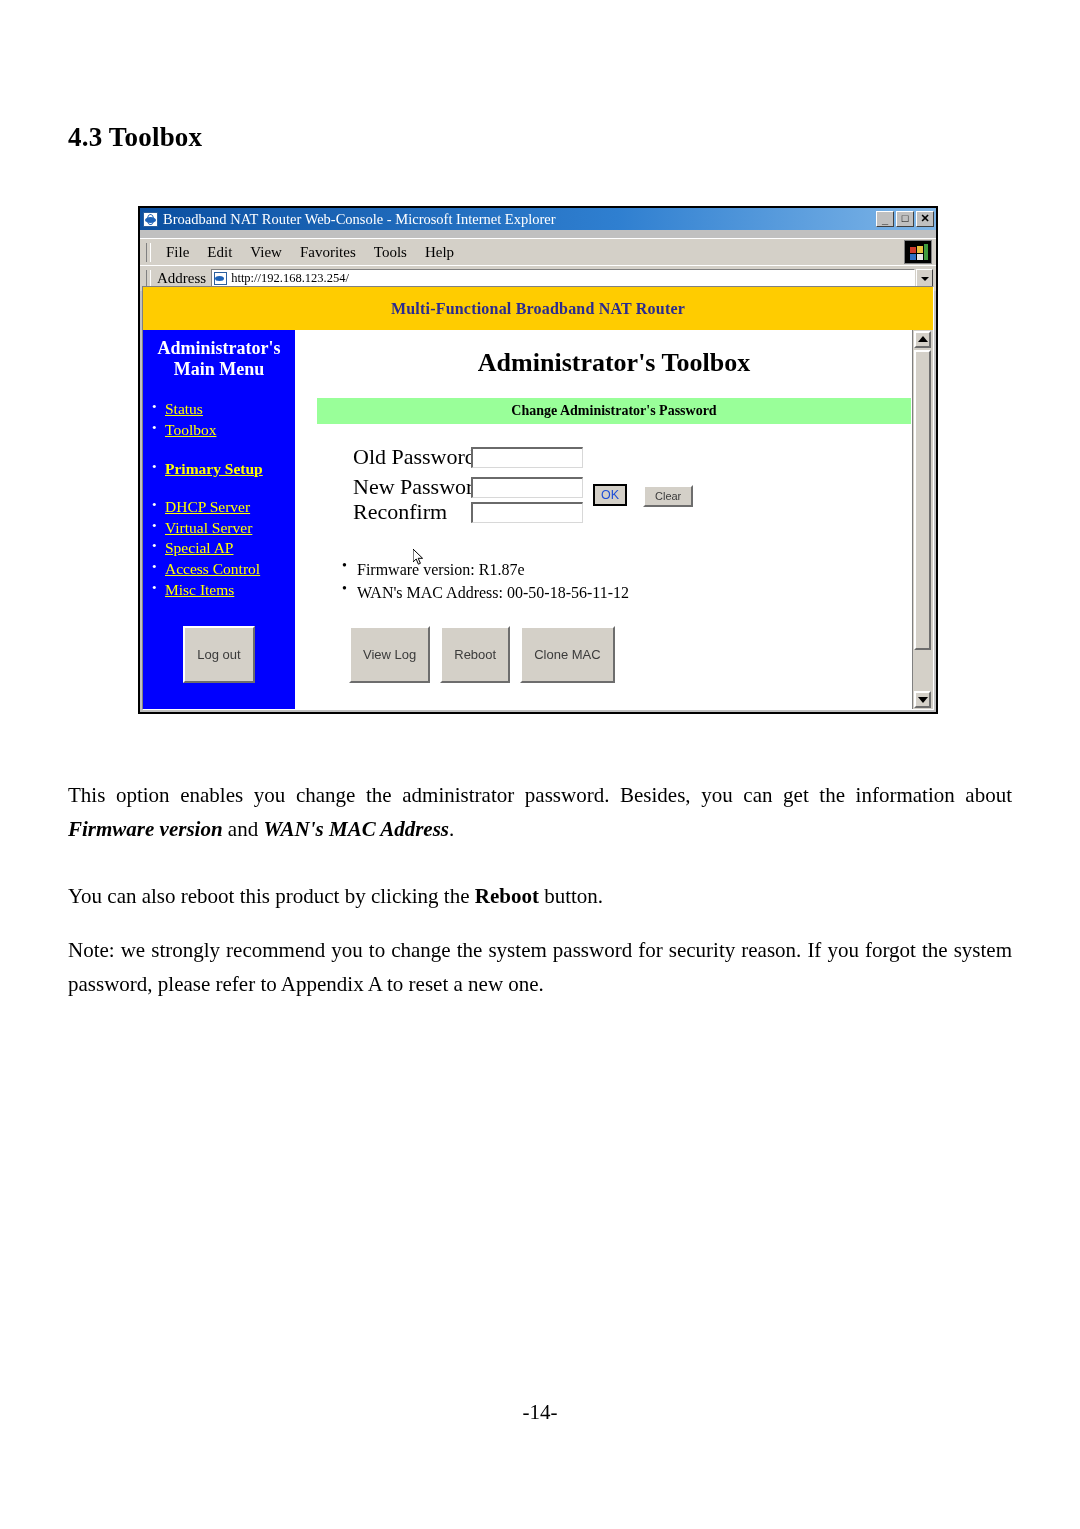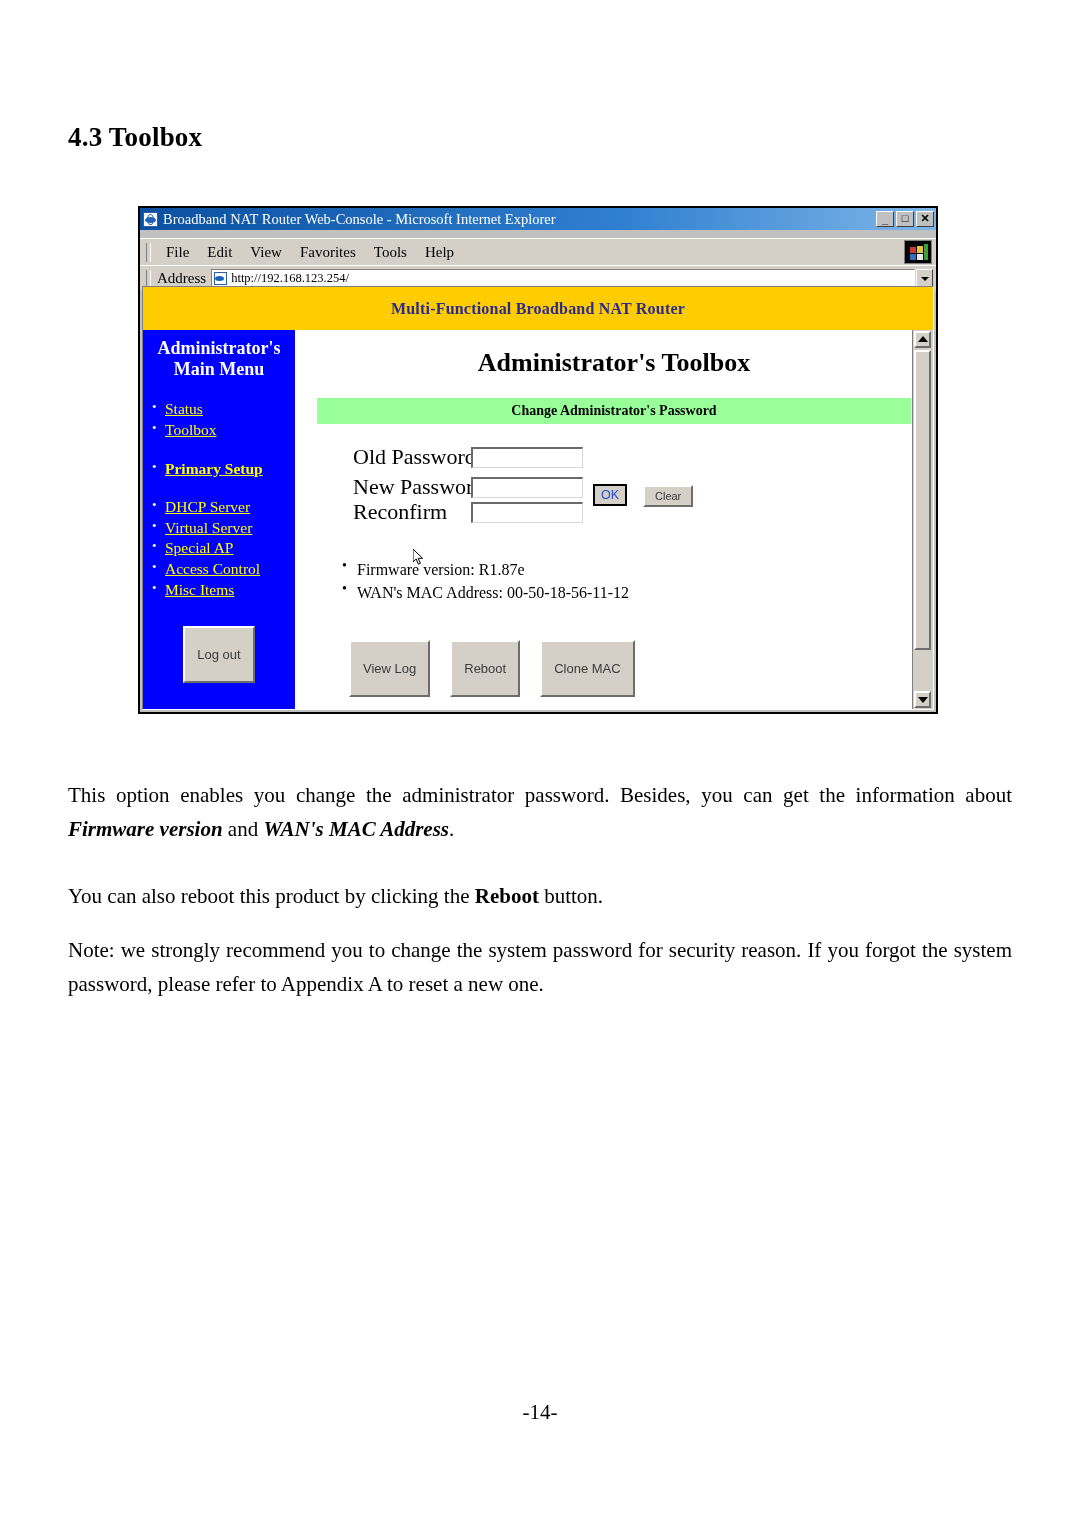--- a/index.html
+++ b/index.html
@@ -444,24 +444,24 @@
   }
   .info-list li::before {
     content: "\2022";
     position: absolute;
     left: -15px;
     top: -2px;
     font-size: 14px;
   }
 
   .cmd-btns {
-    margin-top: 36px;
+    margin-top: 22px;
     padding-left: 32px;
     display: flex;
-    gap: 20px;
+    gap: 10px;
   }
 
   .cursor {
     position: absolute;
     left: 118px;
     top: 219px;
     width: 12px;
     height: 18px;
     pointer-events: none;
   }

